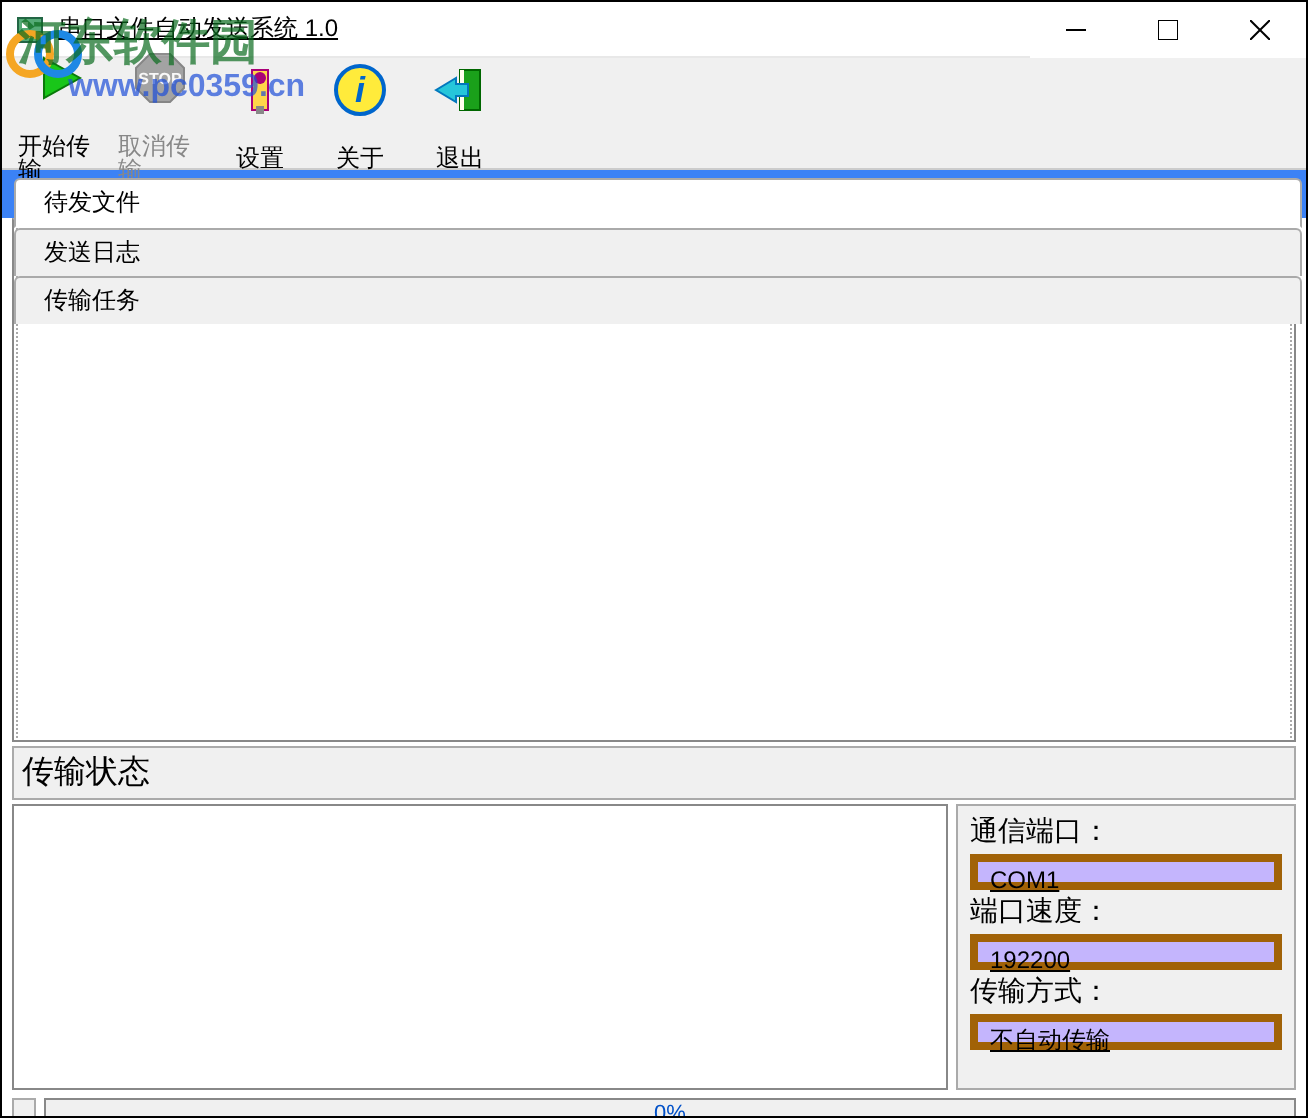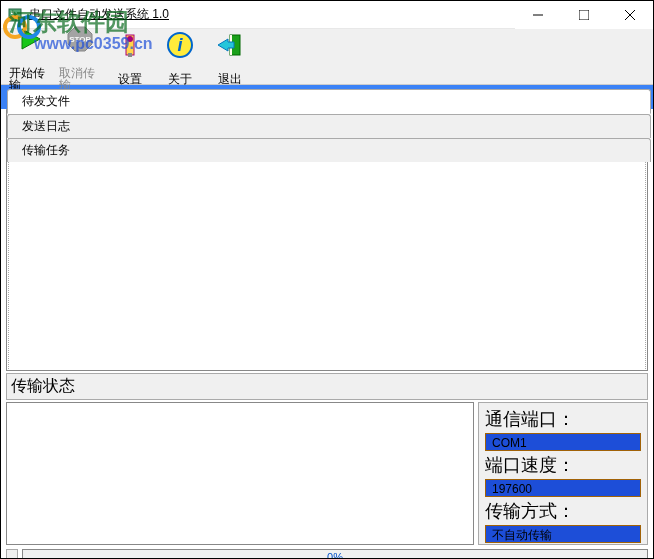--- a/index.html
+++ b/index.html
@@ -121,28 +121,29 @@
   width:170px;
   margin-left:4px;
   margin-top:2px;
   border:1px solid #aaa;
   background:#f0f0f0;
   padding:4px 6px;
   display:flex;
   flex-direction:column;
   gap:2px;
 }
-.sp-label { font-size:18px; }
+.sp-label { font-size:14px; }
 .sp-value {
-  border:1px solid #a16207;
-  background:#1d4ed8;
+  border:4px solid #a16207;
+  background:#c4b5fd;
   padding:1px 6px;
   font-size:12px;
   height:18px;
   line-height:16px;
+  text-decoration:underline;
 }
 
 .progress-row {
   display:flex;
   margin:4px 5px 4px 5px;
   gap:4px;
 }
 .progress-left {
   width:12px;
   border:1px solid #aaa;
@@ -263,21 +264,21 @@
 <div class="status-section">
   <div class="status-label-row">
     <span>传输状态</span>
   </div>
   <div class="status-body">
     <div class="status-log"></div>
     <div class="status-panel">
       <div class="sp-label">通信端口：</div>
       <div class="sp-value">COM1</div>
       <div class="sp-label">端口速度：</div>
-      <div class="sp-value">197600</div>
+      <div class="sp-value">192200</div>
       <div class="sp-label">传输方式：</div>
       <div class="sp-value">不自动传输</div>
     </div>
   </div>
 </div>
 
 <div class="progress-row">
   <div class="progress-left"></div>
   <div class="progress-bar">
     <span>0%</span>

